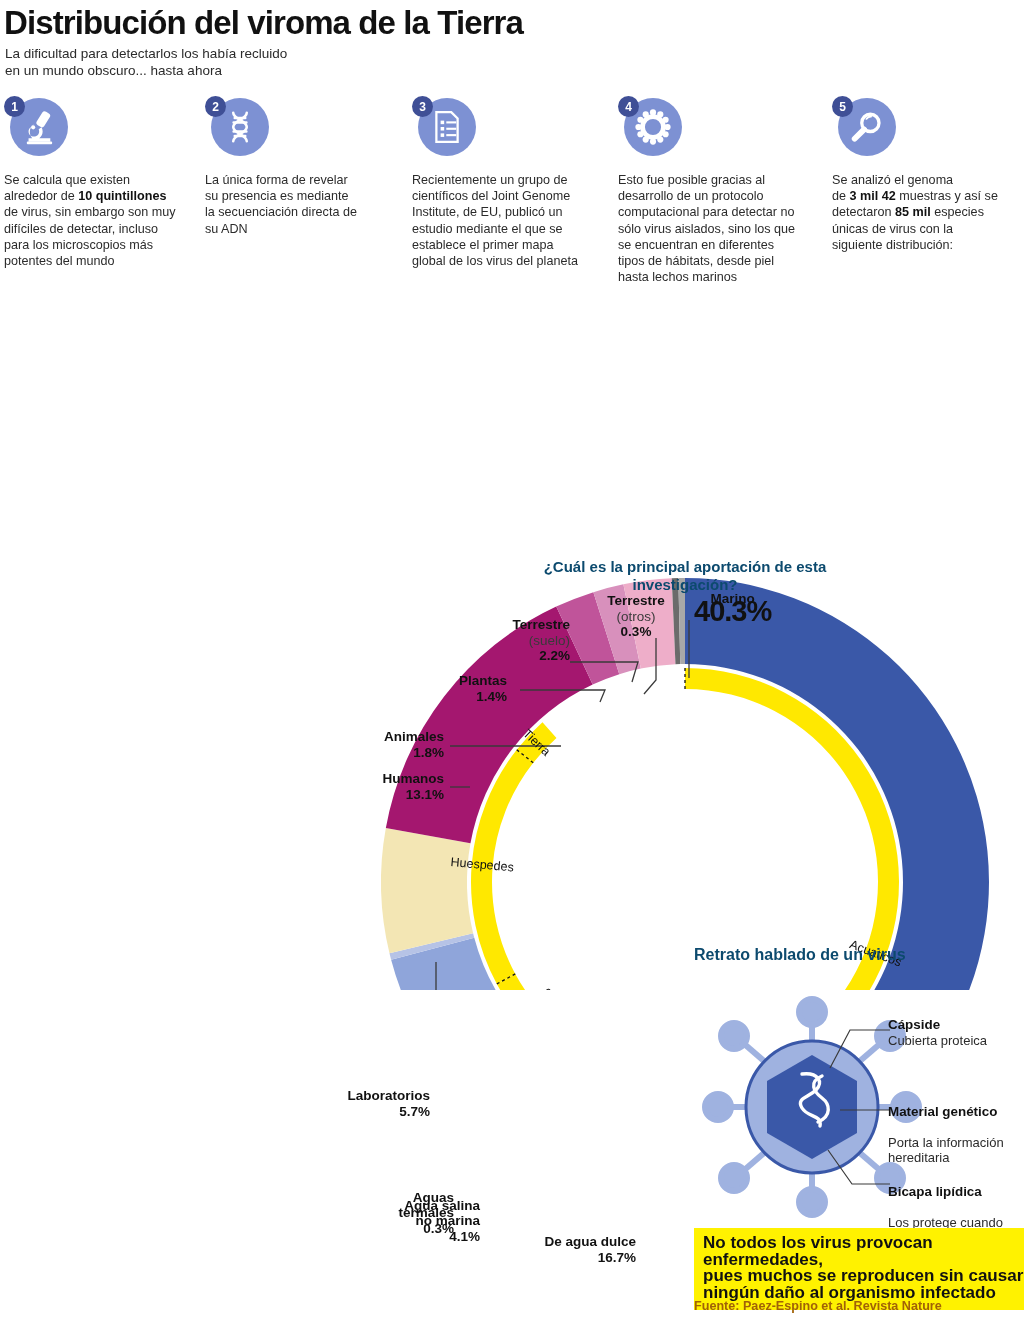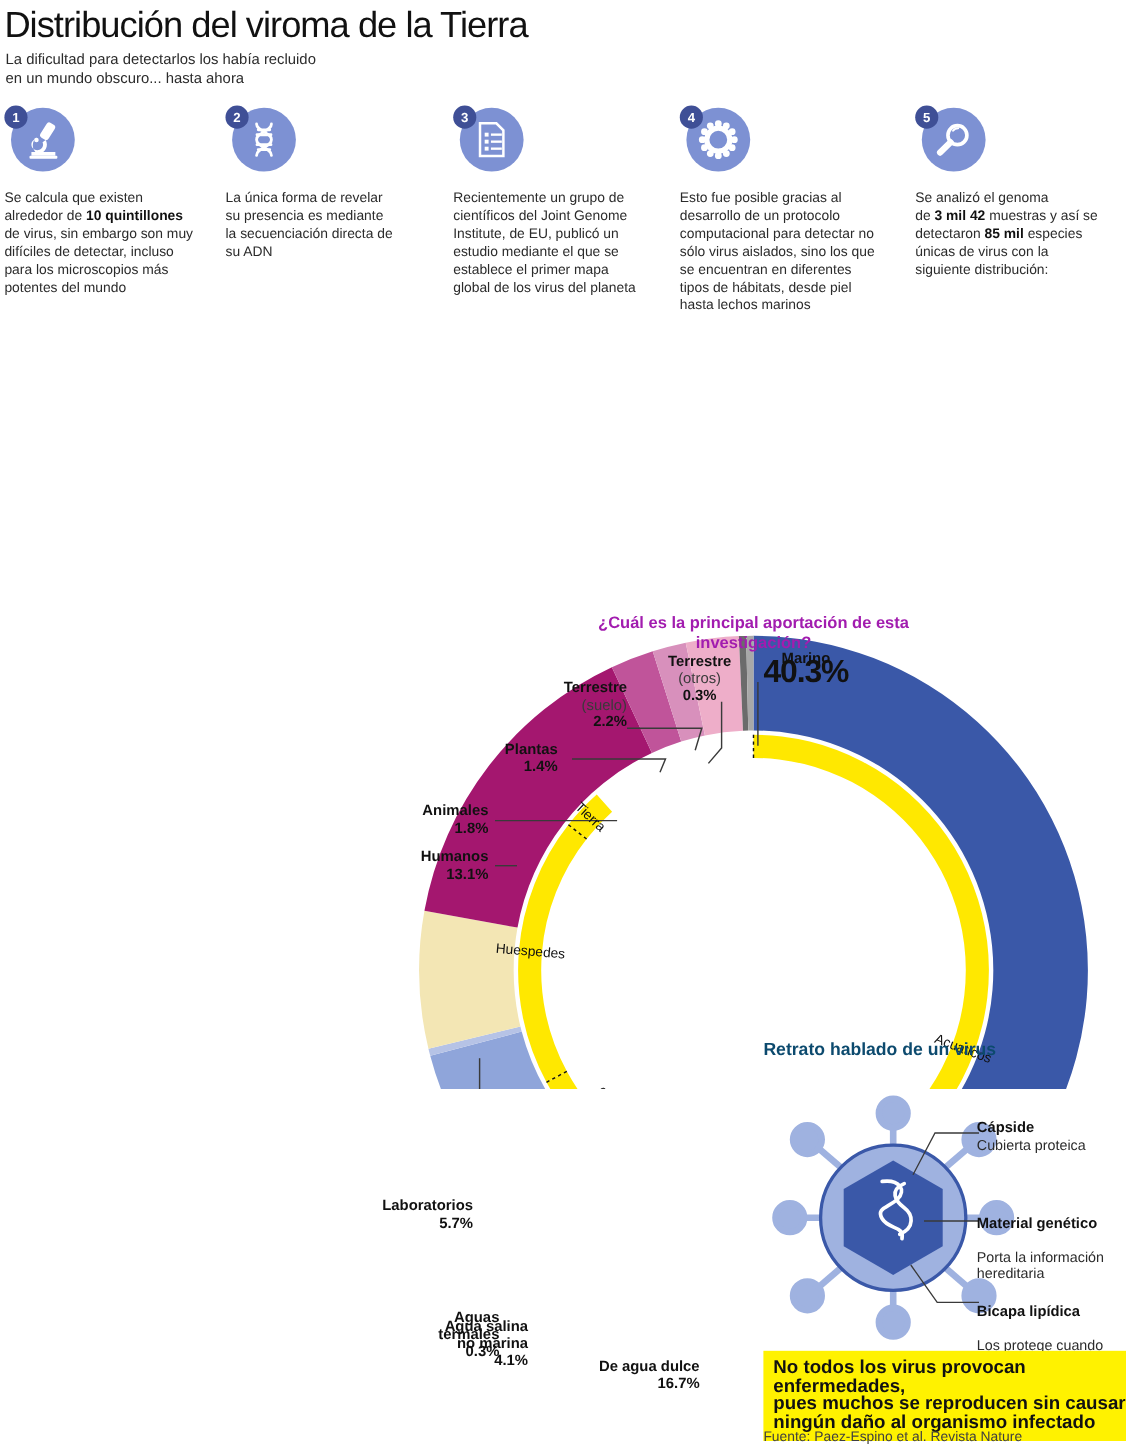--- a/index.html
+++ b/index.html
@@ -8,21 +8,21 @@
     background: #ffffff;
     font-family: "Liberation Sans", sans-serif;
     color: #1a1a1a;
     overflow: hidden;
   }
   .page { position: relative; width: 1024px; height: 1320px; }
 
   
   #title {
     position: absolute; left: 4px; top: 4px;
-    font-size: 33px; font-weight: 400; letter-spacing: -0.9px;
+    font-size: 33px; font-weight: 700; letter-spacing: -0.9px;
     color: #111; white-space: nowrap;
   }
   #subtitle {
     position: absolute; left: 5px; top: 45px;
     font-size: 13.5px; line-height: 17px; color: #2b2b2b;
     white-space: pre-line;
   }
 
   
   .step { position: absolute; top: 96px; }
@@ -58,42 +58,42 @@
   .lbl .sub { font-weight: 400; color: #3a3a3a; }
   .lbl.r { text-align: right; }
   .lbl.c { text-align: center; }
   .lbl.big .pct { font-size: 29px; letter-spacing: -1px; display:block; margin-top:-3px;}
 
   
   #center-block {
     position: absolute; left: 540px; top: 558px;
     width: 290px; text-align: center;
   }
-  #center-q { font-size: 15px; font-weight: 700; line-height: 18px; color: #a21caf; }
+  #center-q { font-size: 15px; font-weight: 700; line-height: 18px; color: #0c4a6e; }
   #center-p { margin-top: 9px; font-size: 13.2px; line-height: 16.4px; color: #2d2d2d; white-space: pre-line; }
 
   
   #virus-title {
     position: absolute; left: 694px; top: 946px;
     font-size: 16px; font-weight: 700; color: #0c4a6e;
   }
   #virus-svg { position: absolute; left: 690px; top: 970px; }
   .vlbl { position: absolute; font-size: 13px; line-height: 15.6px; color: #2b2b2b; }
   .vlbl .h { display: block; font-weight: 700; font-size: 13.4px; color: #111; }
 
   
   #note {
     position: absolute; left: 694px; top: 1228px; width: 372px;
     background: #fff200; padding: 7px 9px 9px 9px;
     font-size: 17px; font-weight: 700; line-height: 16.5px; color: #111;
     white-space: pre-line;
   }
   #source {
     position: absolute; left: 694px; top: 1299px;
-    font-size: 12.6px; color: #404040;
+    font-size: 12.6px; color: #a16207; font-weight: bold;
   }
 </style>
 </head>
 <body>
 
 <div class="page">
 
   <div id="title">Distribución del viroma de la Tierra</div>
   <div id="subtitle">La dificultad para detectarlos los había recluido
 en un mundo obscuro... hasta ahora</div>

